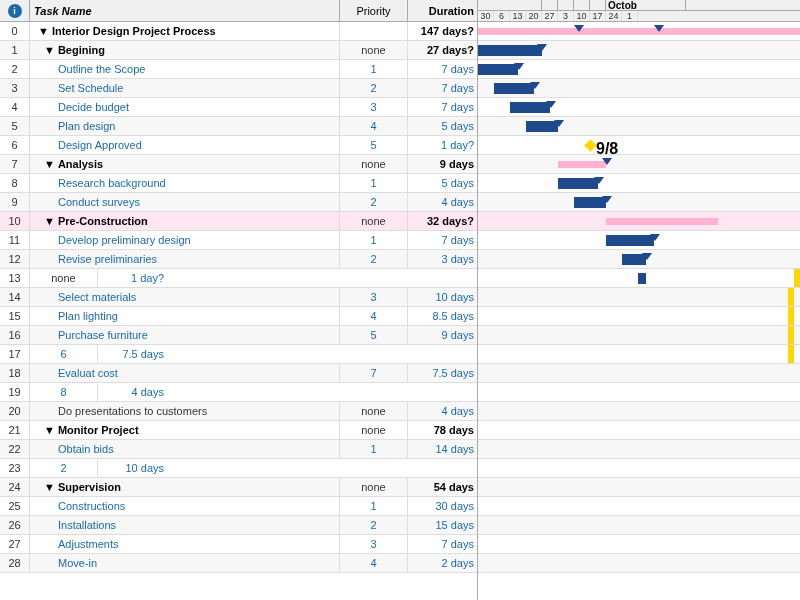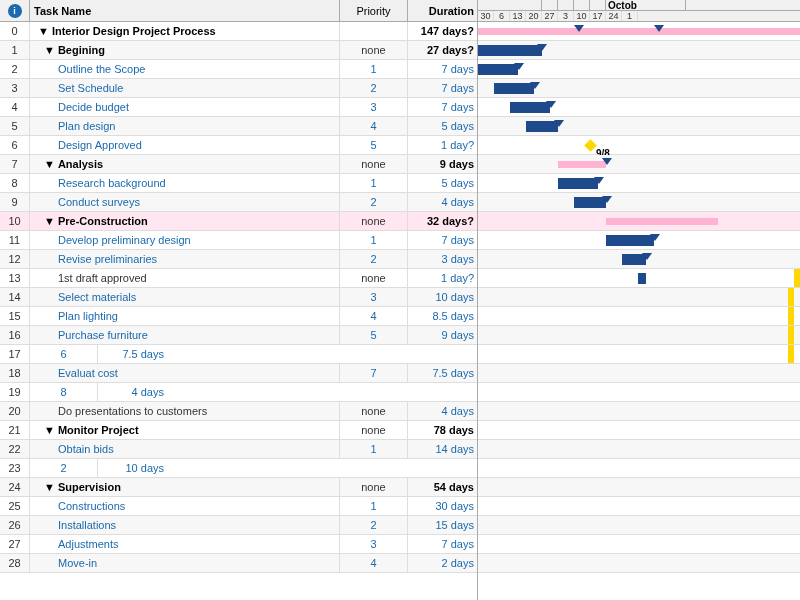--- a/index.html
+++ b/index.html
@@ -39,21 +39,21 @@
     .gantt-day-row { height: 11px; display: flex; }
     
     .month-cell { border-right: 1px solid #aaa; display: flex; align-items: center; justify-content: flex-end; padding-right: 2px; font-size: 10px; font-weight: bold; }
     .day-cell { width: 16px; min-width: 16px; border-right: 1px solid #ddd; display: flex; align-items: center; justify-content: center; font-size: 9px; color: #333; }
     
     .gantt-body { position: relative; }
     .gantt-row { height: 19px; border-bottom: 1px solid #ddd; position: relative; display: flex; align-items: center; }
     .gantt-row.even { background: #f7f7f7; }
     .gantt-row.pink { background: #ffe6f0; }
     
-    .col-task-header { font-weight: bold; color: #000; }
+    .col-task-header { font-weight: bold; color: #000; font-style: italic; }
   </style>
 </head>
 <body>
 
 <div class="container">
 
   <div class="left-panel">
 
     <div class="header-row">
       <div class="col-num">
@@ -162,21 +162,20 @@
 
     <div class="data-row even">
       <div class="row-num">12</div>
       <div class="row-task indent-2">Revise preliminaries</div>
       <div class="row-priority">2</div>
       <div class="row-duration">3 days</div>
     </div>
 
     <div class="data-row">
       <div class="row-num">13</div>
-      <div class="row-task indent-2" style="color:#333;">1st draft approved</div>
       <div class="row-priority" style="color:#333;">none</div>
       <div class="row-duration">1 day?</div>
     </div>
 
     <div class="data-row even">
       <div class="row-num">14</div>
       <div class="row-task indent-2">Select materials</div>
       <div class="row-priority">3</div>
       <div class="row-duration">10 days</div>
     </div>
@@ -336,21 +335,21 @@
         <div style="position:absolute;left:68px;top:3px;width:0;height:0;border-left:5px solid transparent;border-right:5px solid transparent;border-top:7px solid #1e4a8c;"></div>
       </div>
 
       <div class="gantt-row even" style="position:relative;height:19px;border-bottom:1px solid #ddd;">
         <div style="position:absolute;left:48px;width:32px;top:4px;height:11px;background:#1e4a8c;"></div>
         <div style="position:absolute;left:76px;top:3px;width:0;height:0;border-left:5px solid transparent;border-right:5px solid transparent;border-top:7px solid #1e4a8c;"></div>
       </div>
 
       <div class="gantt-row" style="position:relative;height:19px;border-bottom:1px solid #ddd;">
         <div style="position:absolute;left:108px;top:5px;width:9px;height:9px;background:#ffd700;transform:rotate(45deg);"></div>
-        <span style="position:absolute;left:118px;top:12px;font-size:10px;font-weight:bold;">9/8</span>
+        <span style="position:absolute;left:118px;top:4px;font-size:16px;font-weight:bold;">9/8</span>
       </div>
 
       <div class="gantt-row even" style="position:relative;height:19px;border-bottom:1px solid #ddd;">
         <div style="position:absolute;left:80px;width:48px;top:6px;height:7px;background:#ffb3d1;"></div>
         <div style="position:absolute;left:124px;top:3px;width:0;height:0;border-left:5px solid transparent;border-right:5px solid transparent;border-top:7px solid #1e4a8c;"></div>
       </div>
 
       <div class="gantt-row" style="position:relative;height:19px;border-bottom:1px solid #ddd;">
         <div style="position:absolute;left:80px;width:40px;top:4px;height:11px;background:#1e4a8c;"></div>
         <div style="position:absolute;left:116px;top:3px;width:0;height:0;border-left:5px solid transparent;border-right:5px solid transparent;border-top:7px solid #1e4a8c;"></div>

